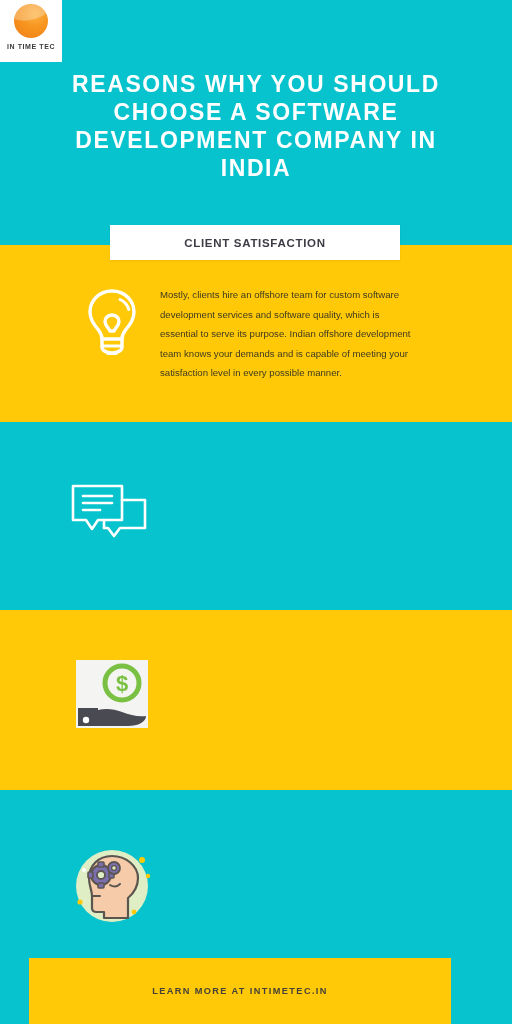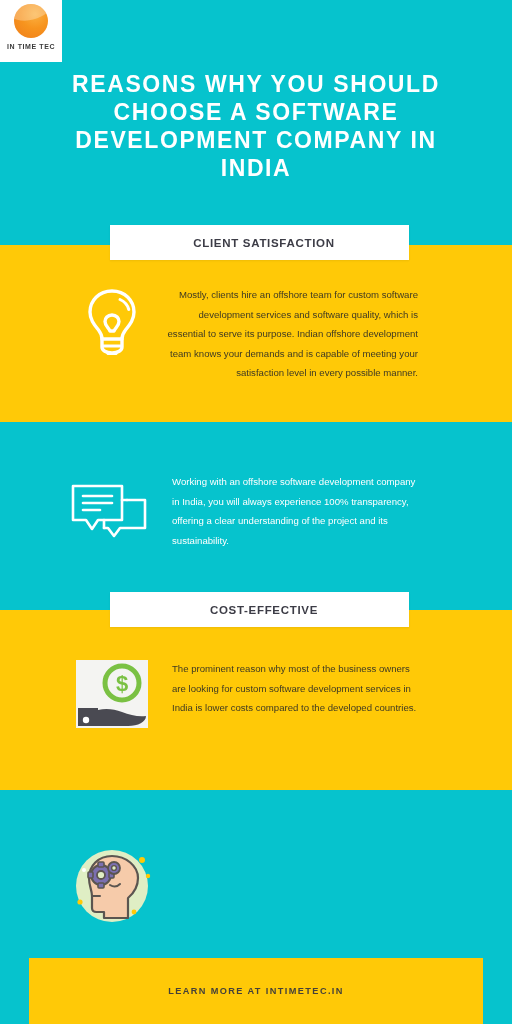--- a/index.html
+++ b/index.html
@@ -100,21 +100,20 @@
     position: absolute;
     left: 110px;
     width: 290px;
     height: 35px;
     background: #ffffff;
     display: flex;
     align-items: center;
     justify-content: center;
     z-index: 7;
     box-shadow: 0 1px 2px rgba(0,0,0,0.07);
-    padding-left: 9px;
   }
   .section-head span {
     font-size: 11.5px;
     font-weight: bold;
     letter-spacing: 0.7px;
     color: #3c3c46;
     font-family: "Liberation Sans", sans-serif;
     text-transform: uppercase;
     white-space: nowrap;
   }
@@ -124,41 +123,41 @@
   .head-4 { top: 779px; }
 
   
   .body-text {
     position: absolute;
     font-size: 9.6px;
     line-height: 19.5px;
     font-family: "Liberation Sans", sans-serif;
     z-index: 5;
   }
-  .body-1 { left: 160px; top: 285px; width: 258px; color: #3f3a23; text-align: right; }
+  .body-1 { left: 160px; top: 285px; width: 258px; color: #3f3a23; }
   .body-2 { left: 172px; top: 472px; width: 252px; color: #ffffff; }
   .body-3 { left: 172px; top: 659px; width: 250px; color: #3f3a23; }
   .body-4 { left: 172px; top: 860px; width: 252px; color: #ffffff; }
 
   
   .icon-wrap {
     position: absolute;
     z-index: 5;
   }
   .icon-bulb  { left: 82px;  top: 285px; width: 60px; height: 78px; }
   .icon-chat  { left: 70px;  top: 480px; width: 78px; height: 62px; }
   .icon-money { left: 76px;  top: 660px; width: 72px; height: 68px; }
   .icon-brain { left: 68px;  top: 846px; width: 88px; height: 80px; }
 
   
   .footer-box {
     position: absolute;
     left: 29px;
     top: 958px;
-    width: 454px;
+    width: 422px;
     height: 66px;
     background: #ffc907;
     display: flex;
     align-items: center;
     justify-content: center;
     z-index: 6;
   }
   .footer-box span {
     font-size: 9.2px;
     font-weight: bold;
@@ -209,36 +208,31 @@
         <path d="M3 6 L52 6 L52 40 L28 40 L22 49 L16 40 L3 40 Z"></path>
         <path d="M13 16 L42 16"></path>
         <path d="M13 23 L42 23"></path>
         <path d="M13 30 L30 30"></path>
         <path d="M57 20 L75 20 L75 48 L50 48 L44 56 L38 48 L34 48"></path>
         <path d="M34 48 L34 40"></path>
         <path d="M52 20 L57 20"></path>
       </g>
     </svg>
   </div>
-  <div class="body-text body-2">Working with an offshore software development company in India, you will always experience 100% transparency, offering a clear understanding of the project and its sustainability.</div>
-
-  <div class="section-head head-3">
-    <span>COST-EFFECTIVE</span>
-  </div>
+
   <div class="icon-wrap icon-money">
     <svg viewBox="0 0 72 68" width="72" height="68" aria-hidden="true">
       <rect x="0" y="0" width="72" height="68" fill="#f4f4f2"></rect>
       <circle cx="46" cy="23" r="17" fill="none" stroke="#7ac143" stroke-width="5"></circle>
       <text x="46" y="31" font-family="Liberation Sans, sans-serif" font-size="22" font-weight="bold" fill="#7ac143" text-anchor="middle">$</text>
       <path d="M2 48 L22 48 L22 66 L2 66 Z" fill="#4a4a52"></path>
       <circle cx="10" cy="60" r="3.2" fill="#ffffff"></circle>
       <path d="M22 50 C30 48 38 49 46 52 C54 55 62 57 70 56 C70 62 62 66 52 66 L22 66 Z" fill="#4a4a52"></path>
     </svg>
   </div>
-  <div class="body-text body-3">The prominent reason why most of the business owners are looking for custom software development services in India is lower costs compared to the developed countries.</div>
 
   <div class="icon-wrap icon-brain">
     <svg viewBox="0 0 88 80" width="88" height="80" aria-hidden="true">
       <circle cx="44" cy="40" r="36" fill="#dfeec4"></circle>
       <circle cx="74" cy="14" r="3" fill="#ffc907"></circle>
       <circle cx="80" cy="30" r="2.2" fill="#ffc907"></circle>
       <circle cx="12" cy="56" r="2.6" fill="#ffc907"></circle>
       <circle cx="66" cy="66" r="2.4" fill="#ffc907"></circle>
       <circle cx="16" cy="24" r="2" fill="#ffffff"></circle>
       <path d="M44 10 C30 10 21 20 21 32 C21 40 24 44 24 50 L24 62 C24 64.5 26 66 28.5 66 L36 66 L36 72 L60 72 L60 52 C66 47 70 41 70 32 C70 20 58 10 44 10 Z" fill="#f6cbaa" stroke="#5b5550" stroke-width="2.2" stroke-linejoin="round"></path>

